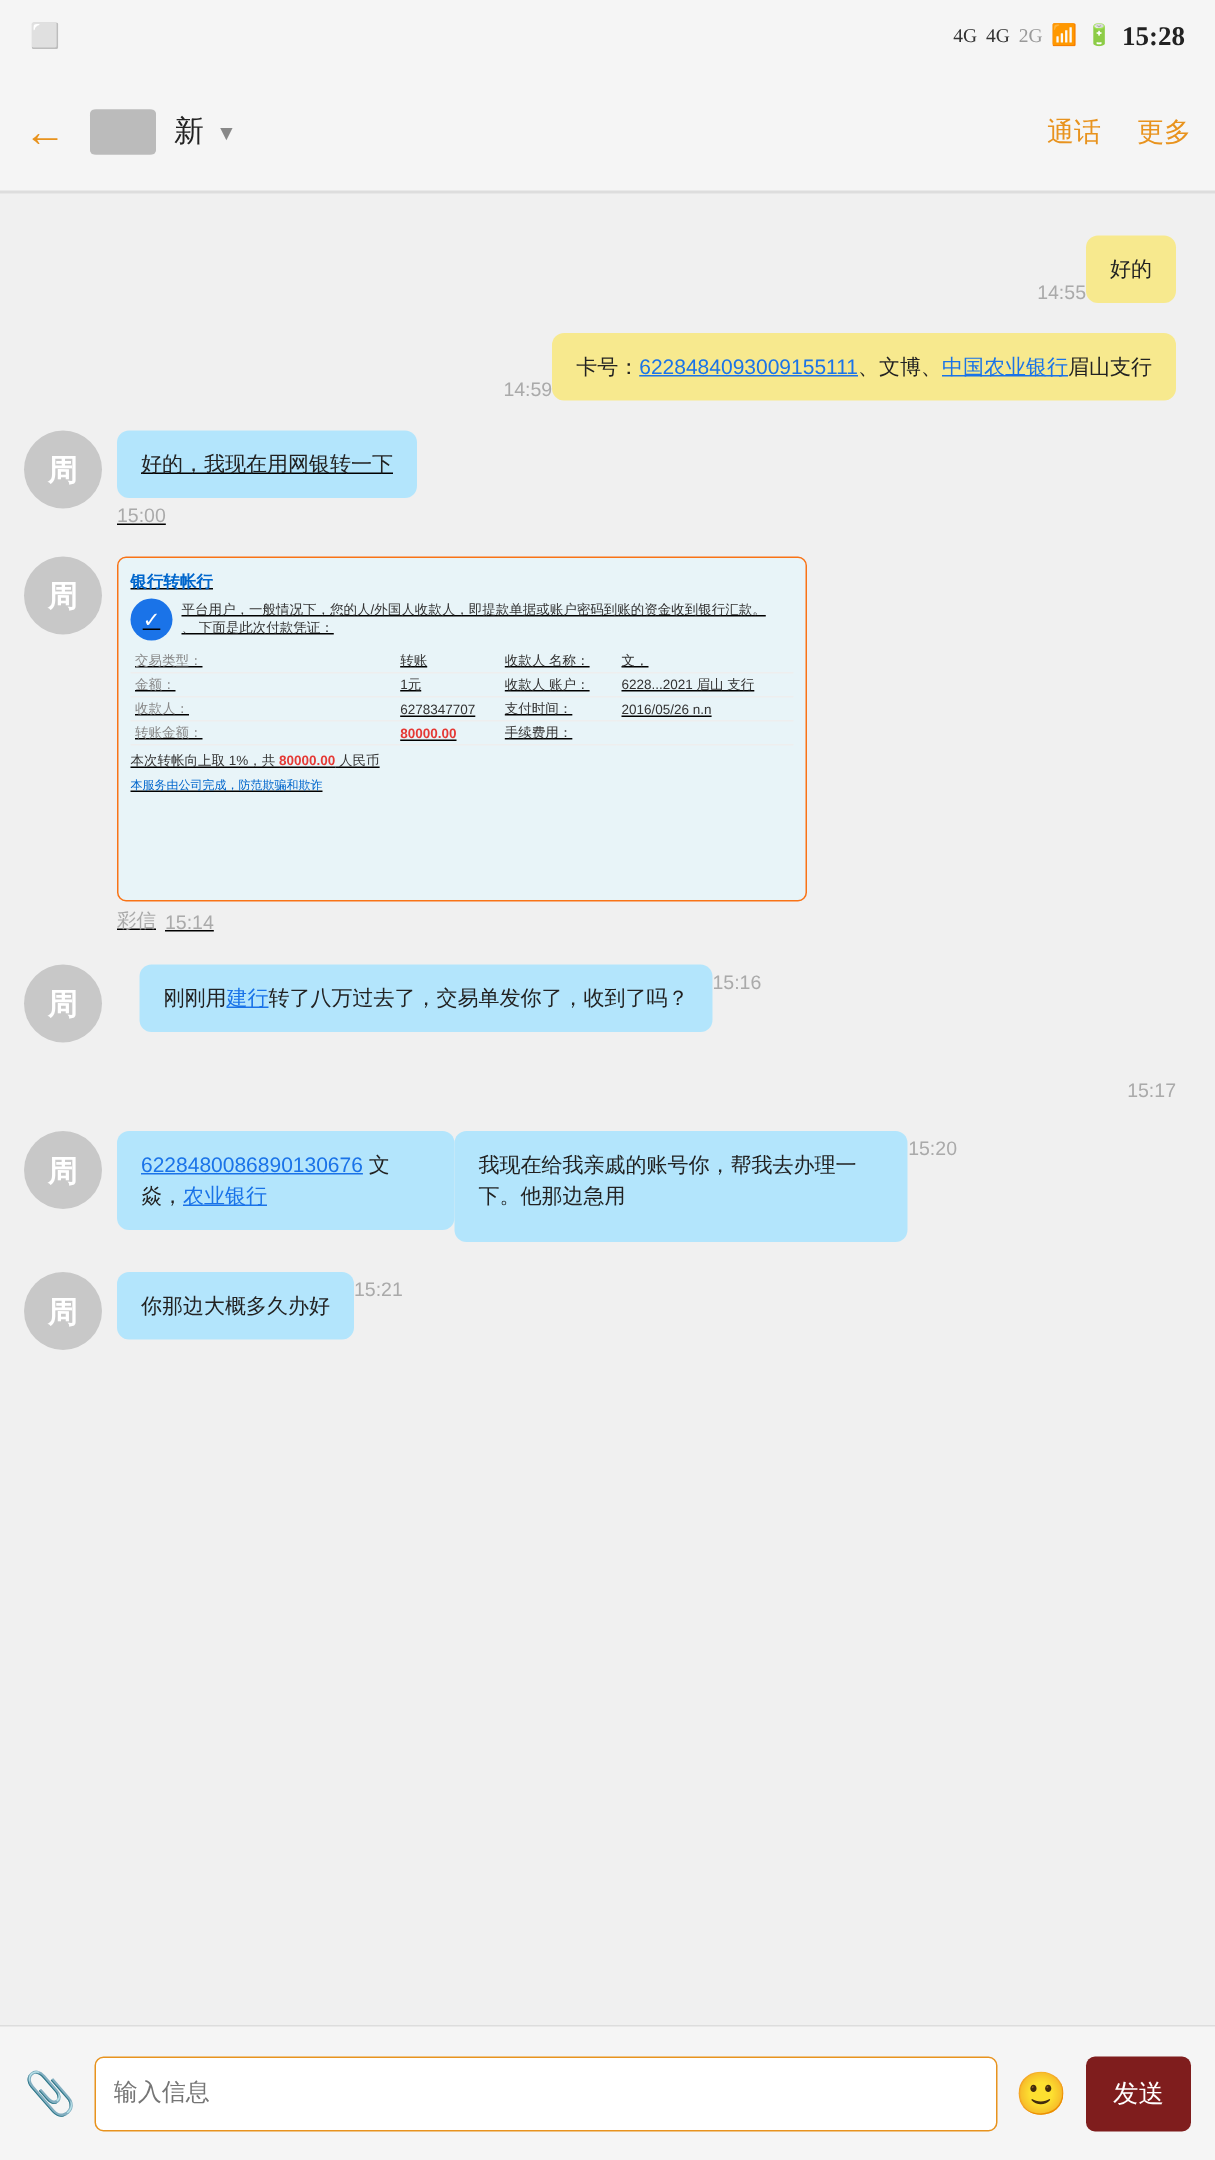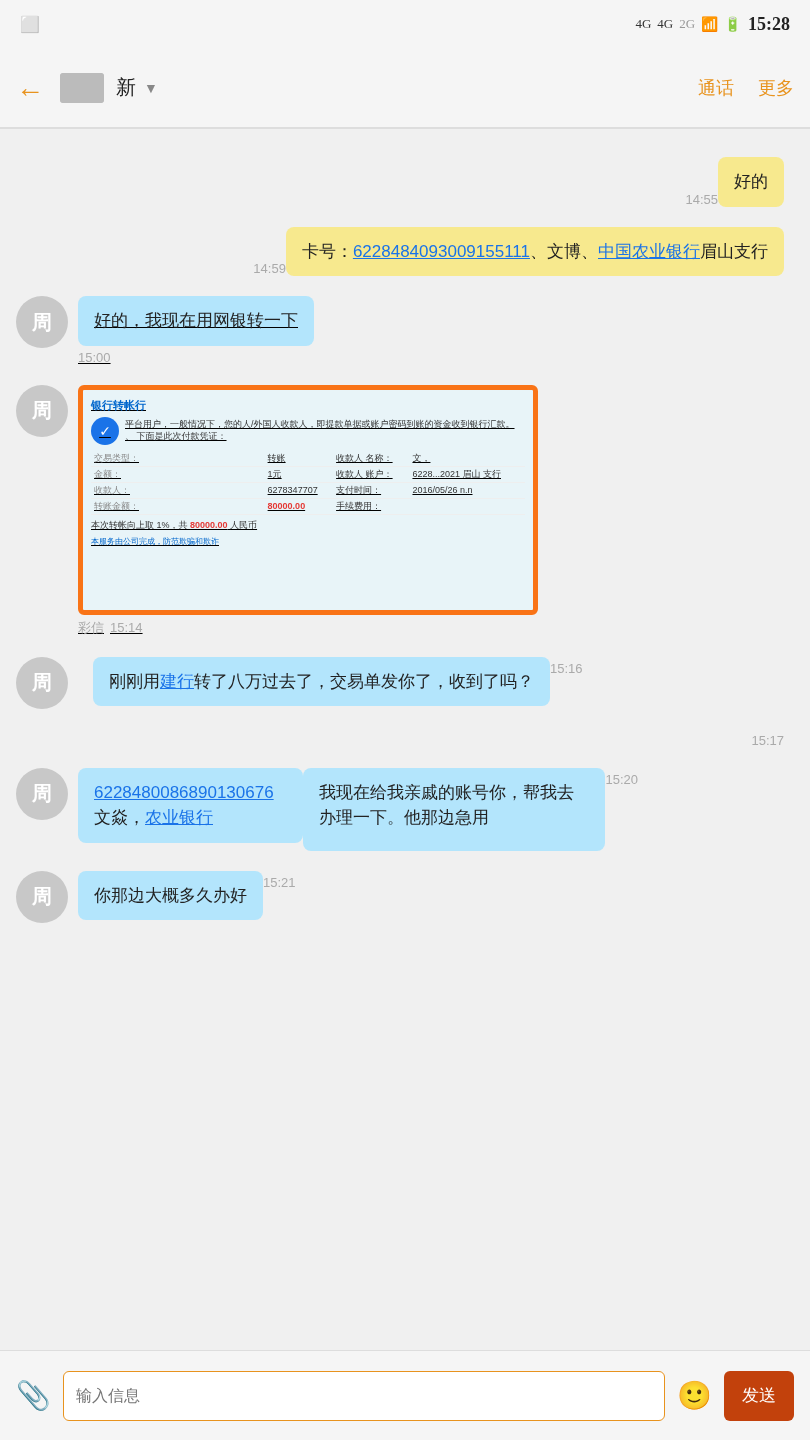--- a/index.html
+++ b/index.html
@@ -139,21 +139,21 @@
     .msg-row.left .bubble-wrap {
       margin-left: 10px;
     }
     .msg-row.right .bubble-wrap {
       margin-right: 10px;
     }
 
     .bubble {
       padding: 12px 16px;
       border-radius: 8px;
-      font-size: 17px;
+      font-size: 14px;
       line-height: 1.5;
       position: relative;
       word-break: break-all;
     }
     .bubble.yellow {
       background: #f7e98e;
       color: #222;
     }
     .bubble.blue {
       background: #b3e5fc;
@@ -178,21 +178,21 @@
       display: flex;
       flex-direction: column;
       align-items: flex-start;
       margin-left: 10px;
       text-decoration: underline;
     }
     .mms-image {
       width: 460px;
       height: 230px;
       background: #e8f4f8;
-      border: 5px solid #f97316;
+      border: 1px solid #f97316;
       border-radius: 6px;
       overflow: hidden;
       position: relative;
       padding: 8px;
     }
     .mms-image .bank-header {
       font-size: 11px;
       color: #0066cc;
       font-weight: bold;
       margin-bottom: 4px;
@@ -283,21 +283,21 @@
       font-size: 16px;
       color: #a16207;
       outline: none;
     }
     .input-emoji {
       font-size: 28px;
       color: #888;
       cursor: pointer;
     }
     .input-send {
-      background: #c2410c;
+      background: #7f1d1d;
       color: #fff;
       border: none;
       border-radius: 6px;
       width: 70px;
       height: 50px;
       font-size: 17px;
       cursor: pointer;
       display: flex;
       align-items: center;
       justify-content: center;

